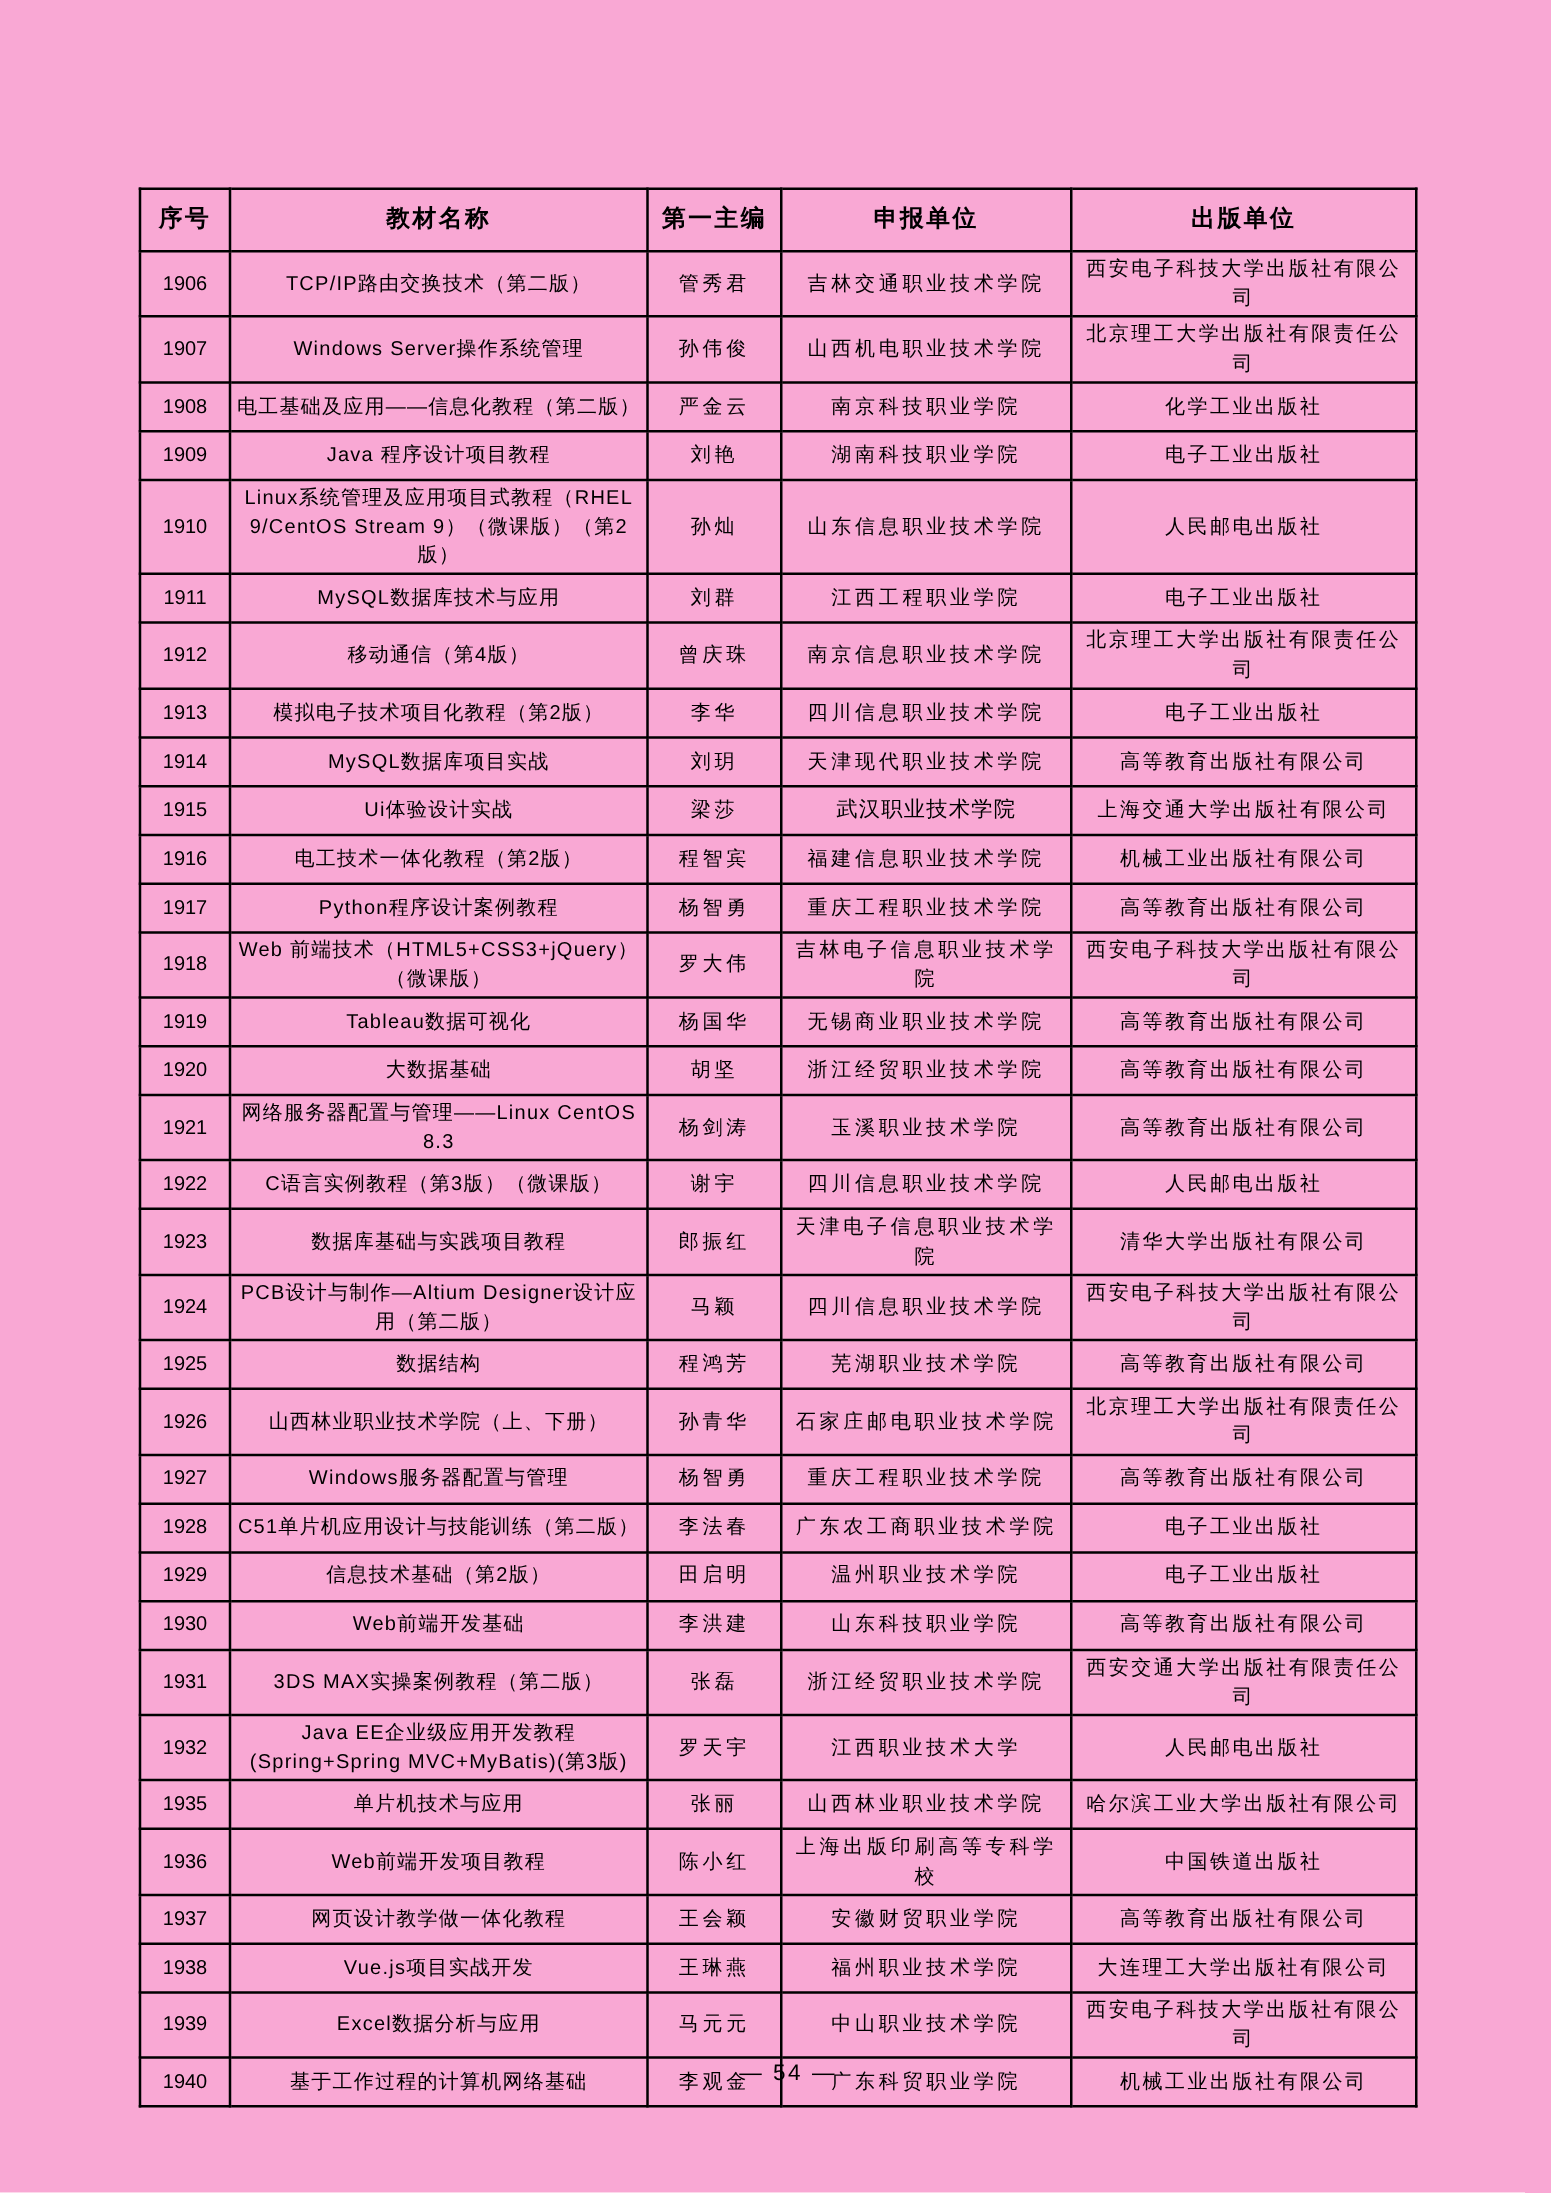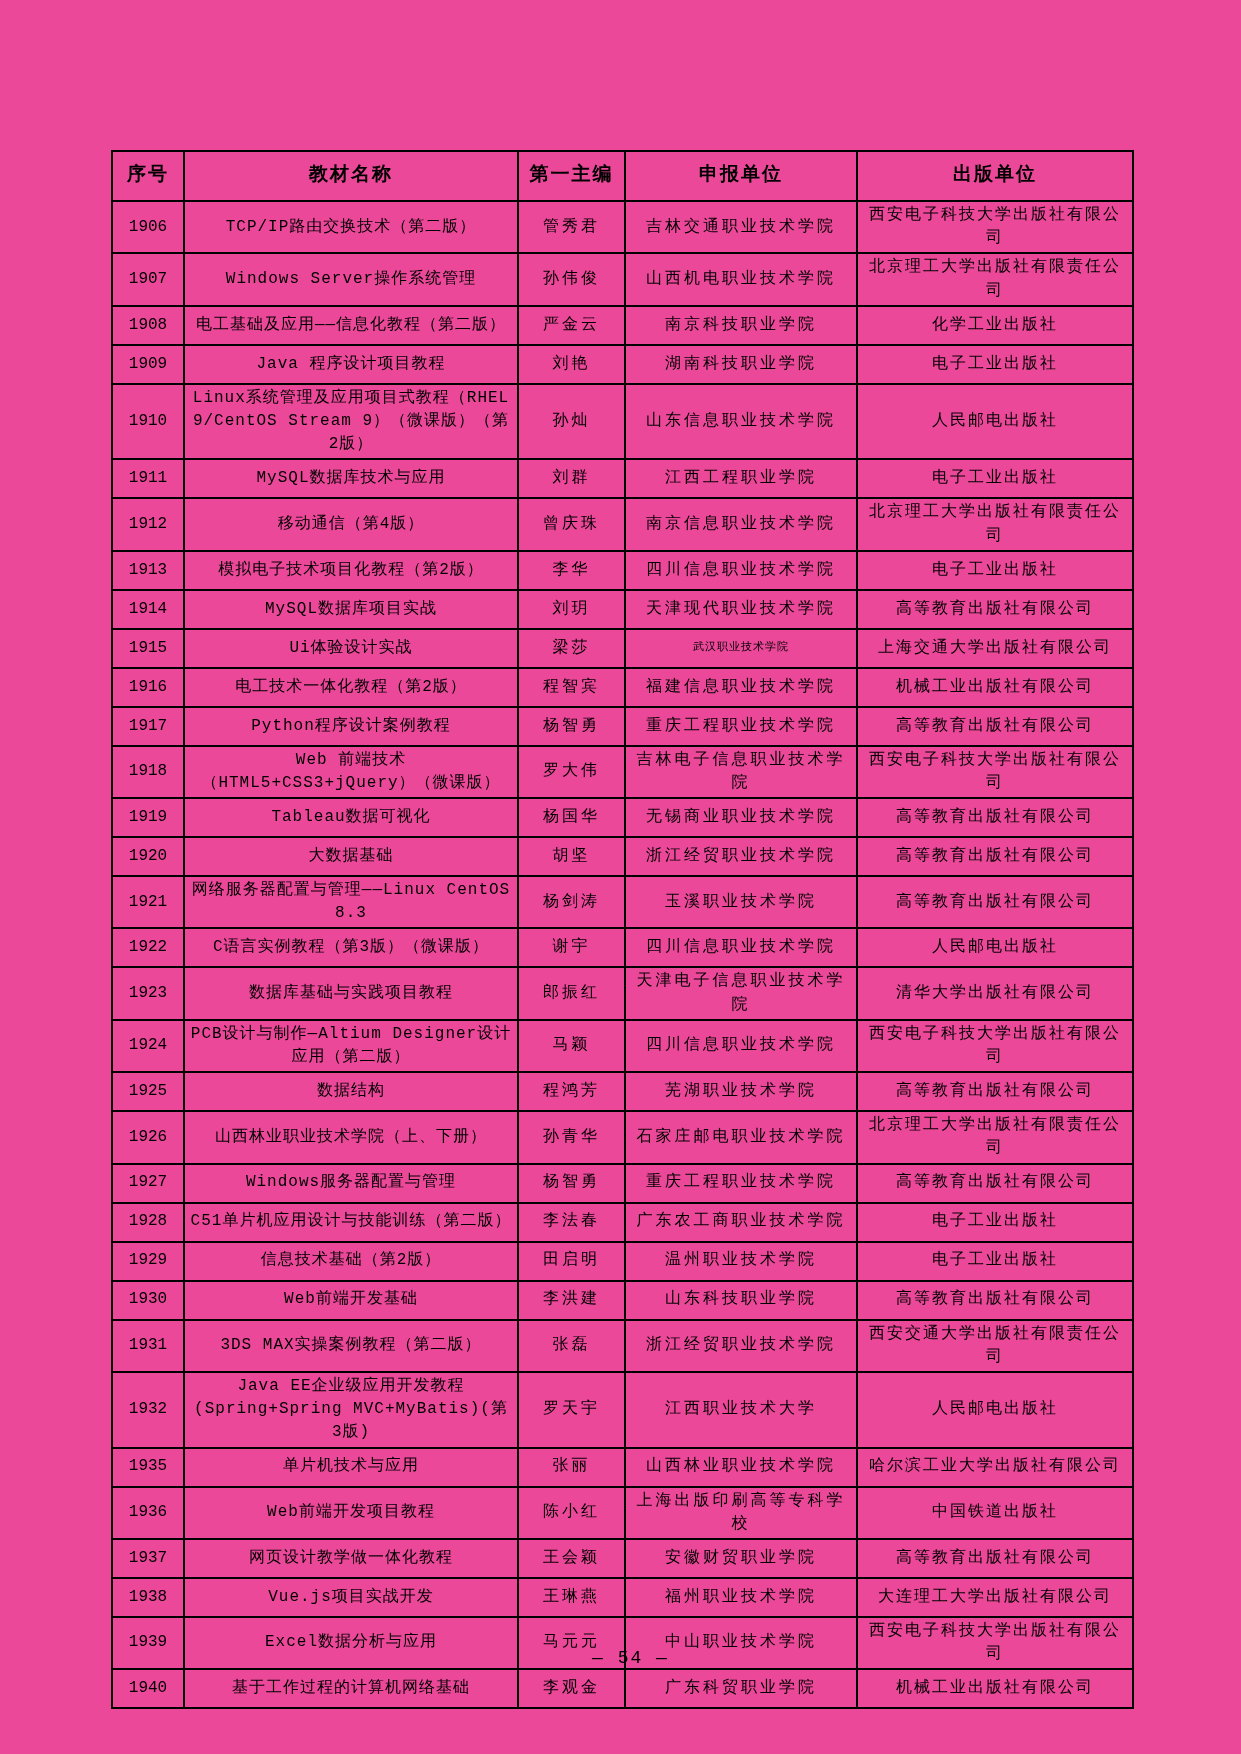--- a/index.html
+++ b/index.html
@@ -4,22 +4,22 @@
 <style>
   html, body {
     margin: 0;
     padding: 0;
     background: #ffffff;
   }
   .page {
     position: relative;
     width: 1241px;
     height: 1754px;
-    background: #ec4899;
-    font-family: Liberation Mono, monospace;
+    background: #f9a8d4;
+    font-family: Liberation Sans, sans-serif;
     color: #000000;
   }
   table.booklist {
     position: absolute;
     left: 111px;
     top: 150px;
     width: 1021px;
     border-collapse: collapse;
     table-layout: fixed;
   }
@@ -49,21 +49,21 @@
   td.cell-title {
     letter-spacing: 1px;
   }
   td.cell-editor {
     letter-spacing: 3px;
   }
   td.cell-org {
     letter-spacing: 3px;
   }
   td.cell-org.small {
-    font-size: 11px;
+    font-size: 17px;
     letter-spacing: 1px;
     margin-top: 44px;
   }
   td.cell-publisher {
     letter-spacing: 2px;
   }
   .footer {
     position: absolute;
     top: 1648px;
     left: 0;

